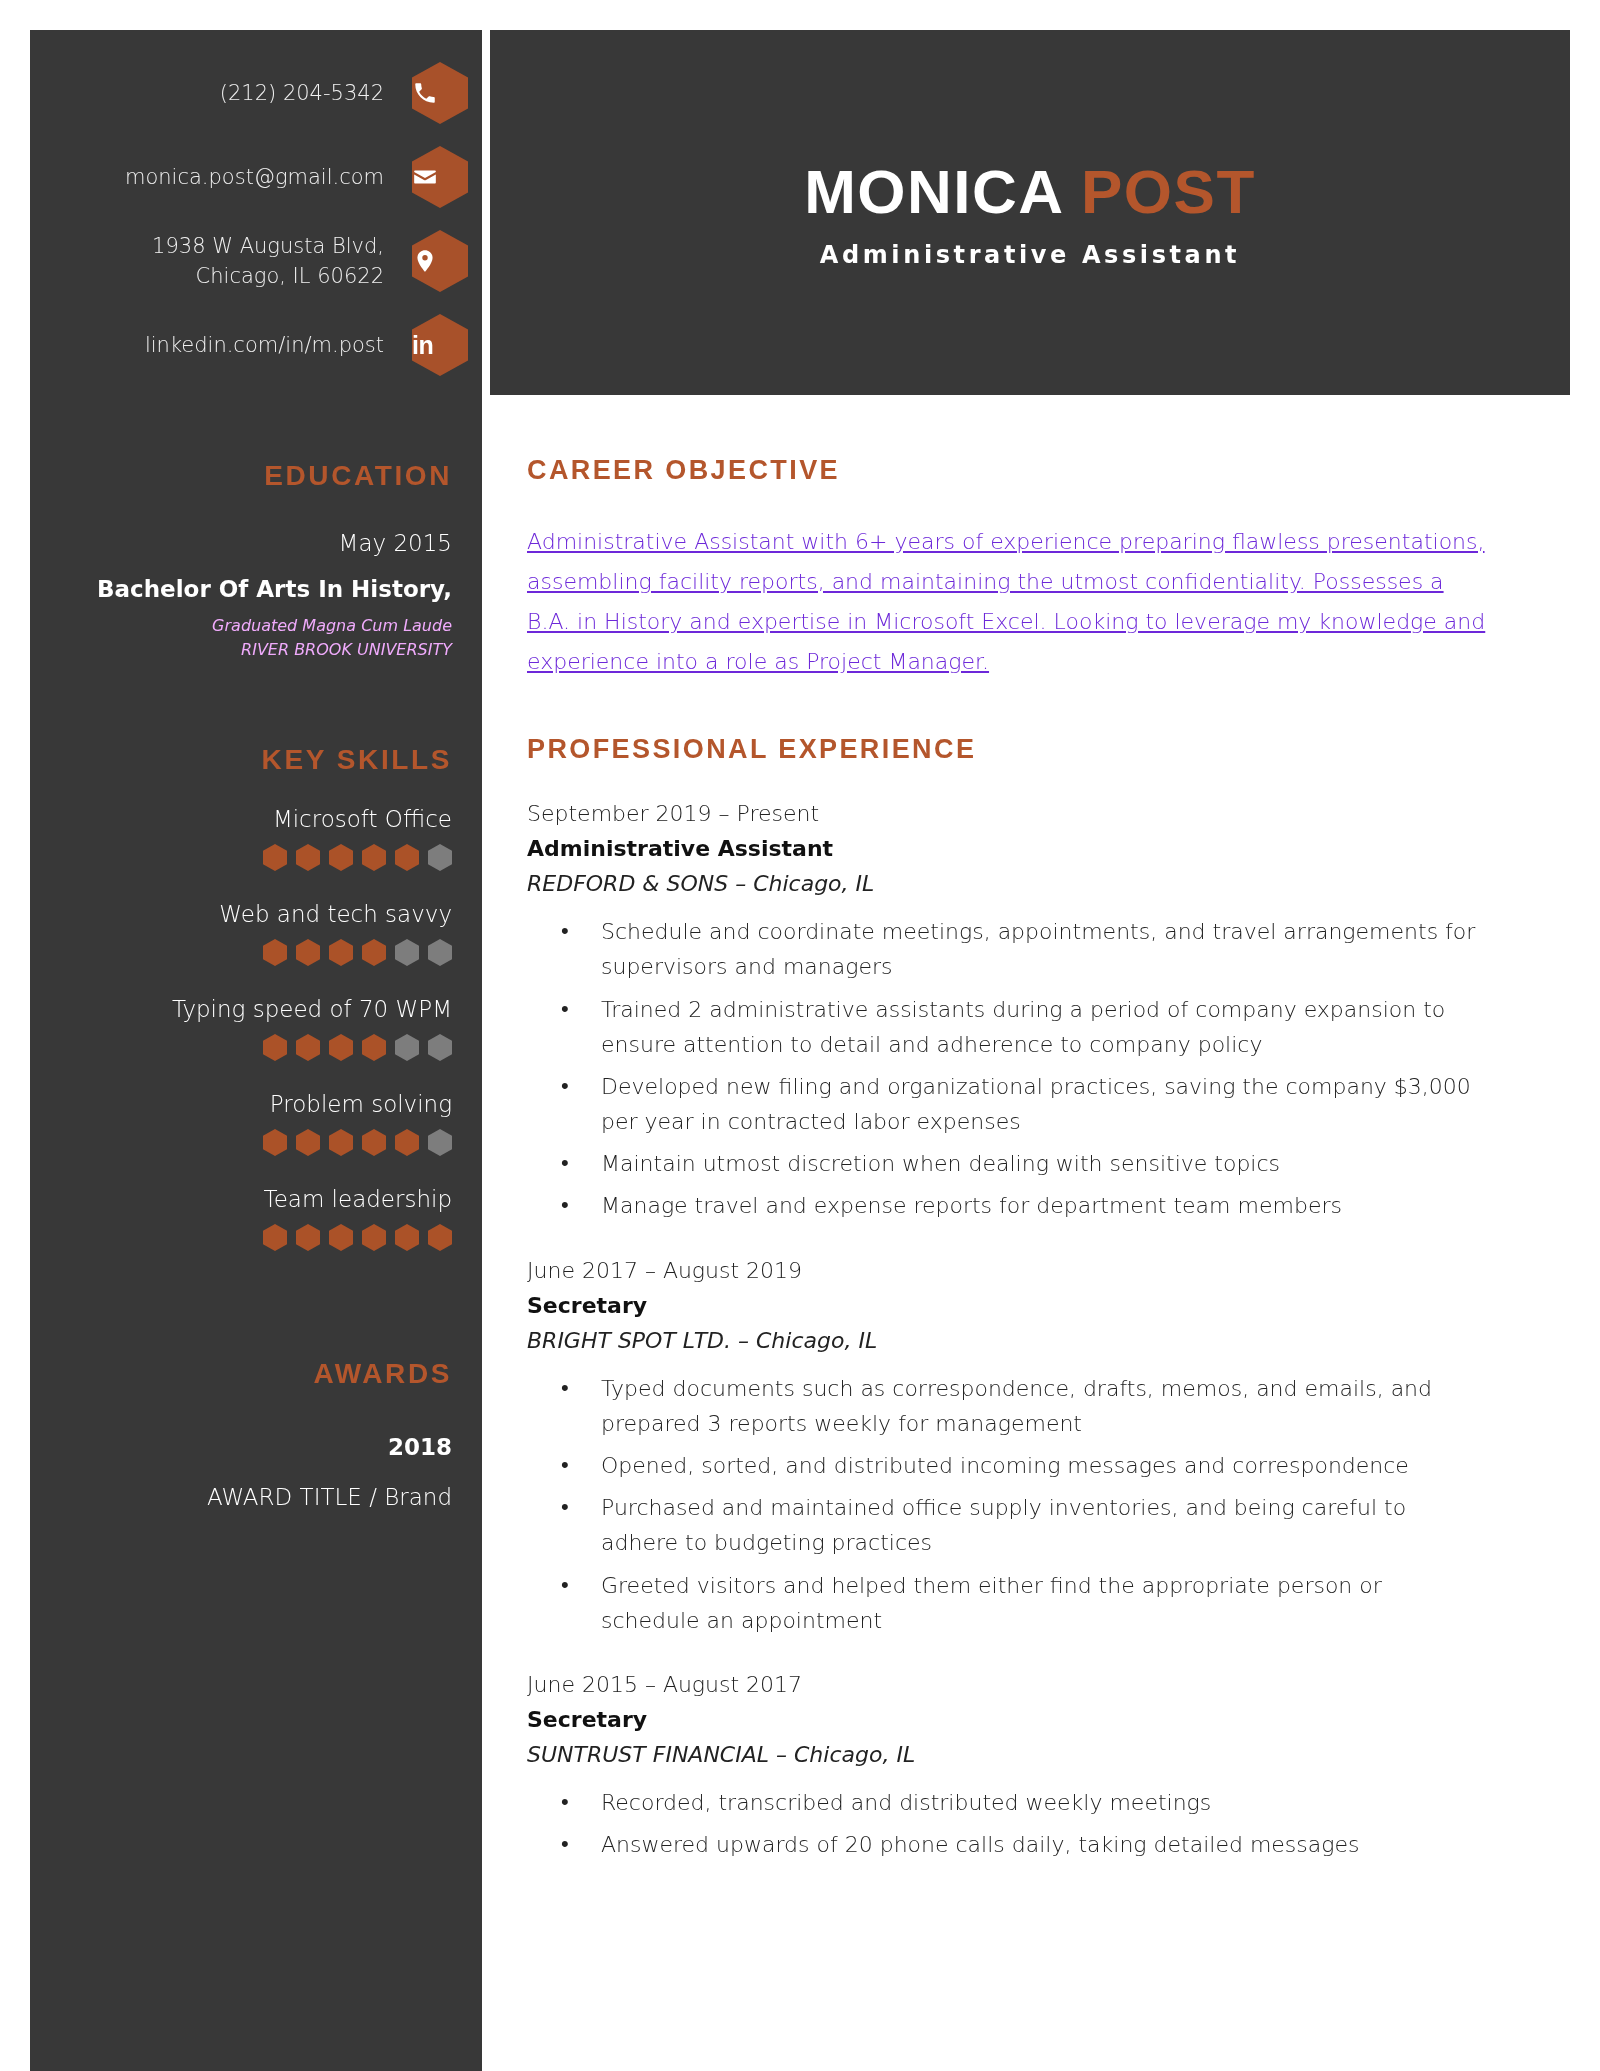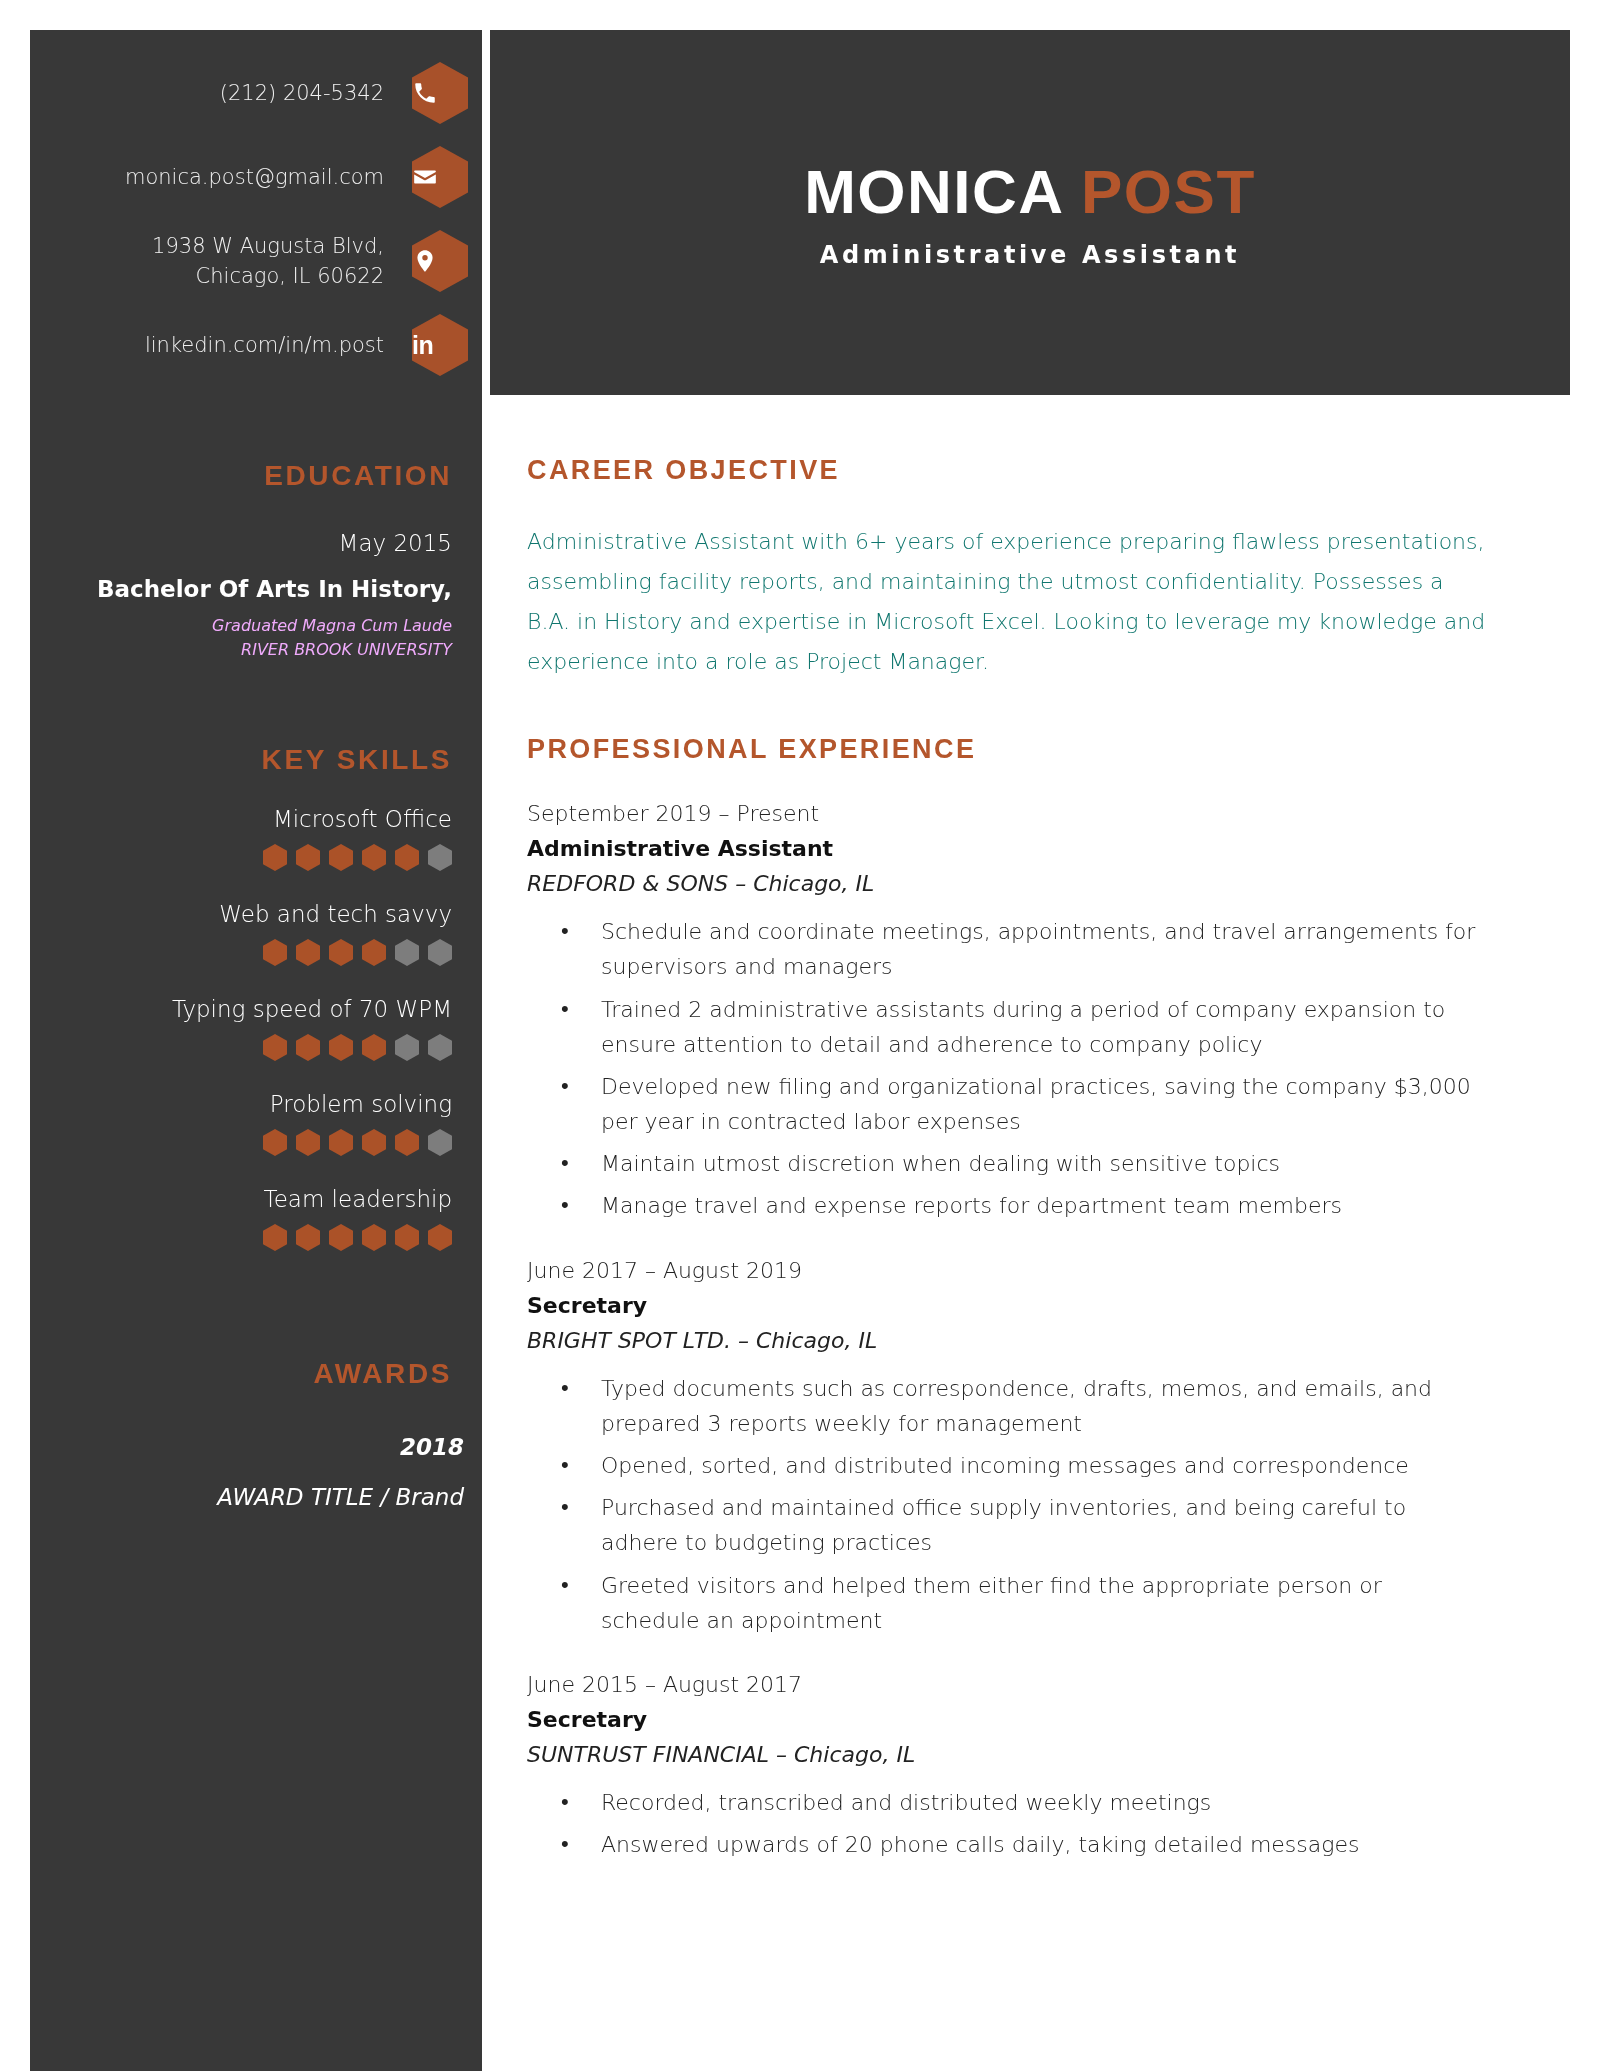--- a/index.html
+++ b/index.html
@@ -130,21 +130,21 @@
   }
   .dot {
     width: 24px;
     height: 27px;
     clip-path: polygon(50% 0%, 100% 25%, 100% 75%, 50% 100%, 0% 75%, 0% 25%);
   }
   .dot.on  { background: #ab5228; }
   .dot.off { background: #7d7d7d; }
 
   .awards-block { margin-top: 107px; }
-  .awards-body { margin-top: 44px; text-align: right; padding-right: 18px; font-style: italic; }
+  .awards-body { margin-top: 44px; text-align: right; padding-right: 30px; }
   .award-year {
     color: #ffffff;
     font-size: 23px;
     font-weight: bold;
     font-family: "DejaVu Sans", sans-serif;
     margin-bottom: 24px;
   }
   .award-title {
     color: #ffffff;
     font-size: 23px;
@@ -194,25 +194,26 @@
   .main-section-title {
     color: #b4562c;
     font-size: 27px;
     font-weight: bold;
     letter-spacing: 2.4px;
     font-family: "Liberation Sans", sans-serif;
     margin-bottom: 36px;
   }
 
   .objective-text {
-    color: #0f766e;
+    color: #6d28d9;
     font-size: 22px;
     line-height: 1.82;
     font-family: "DejaVu Sans", sans-serif;
     font-weight: 300;
+    text-decoration: underline;
   }
 
   .exp-section { margin-top: 52px; }
 
   .job { margin-bottom: 34px; }
   .job-dates {
     color: #222222;
     font-size: 22px;
     font-family: "DejaVu Sans", sans-serif;
     font-weight: 300;

